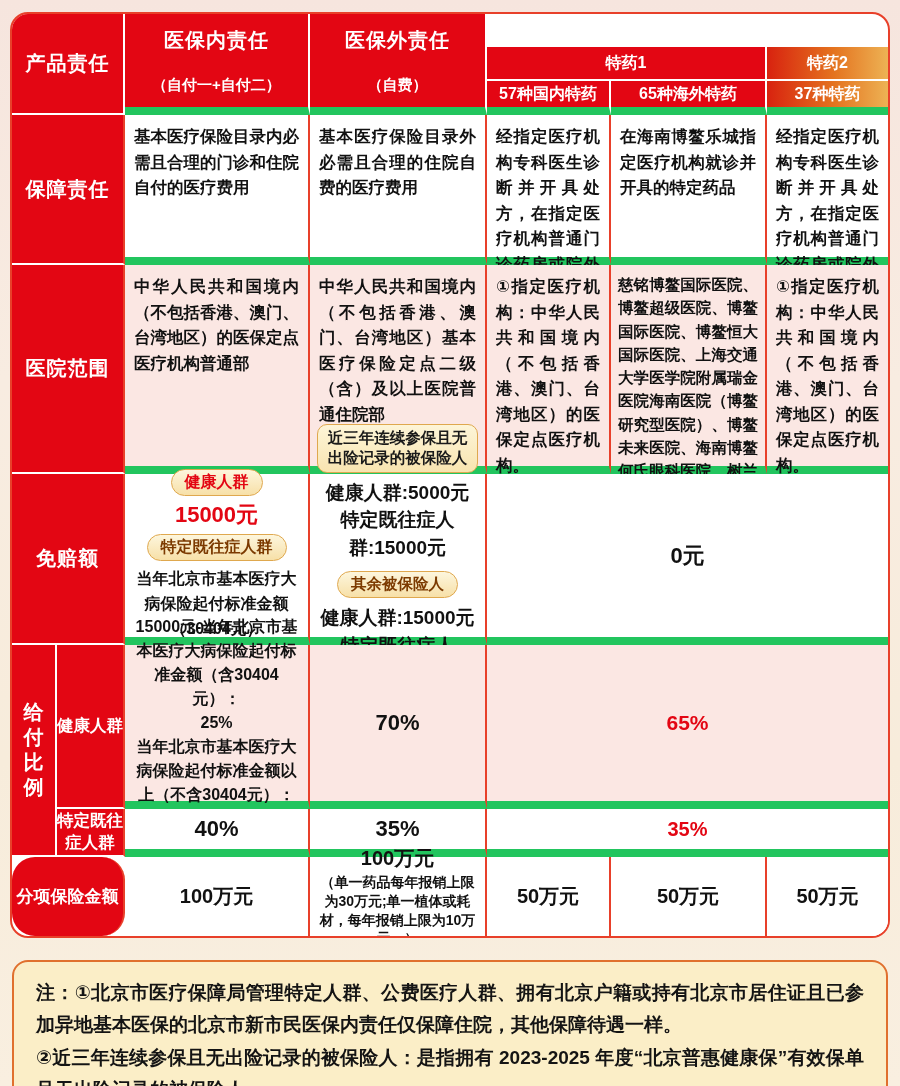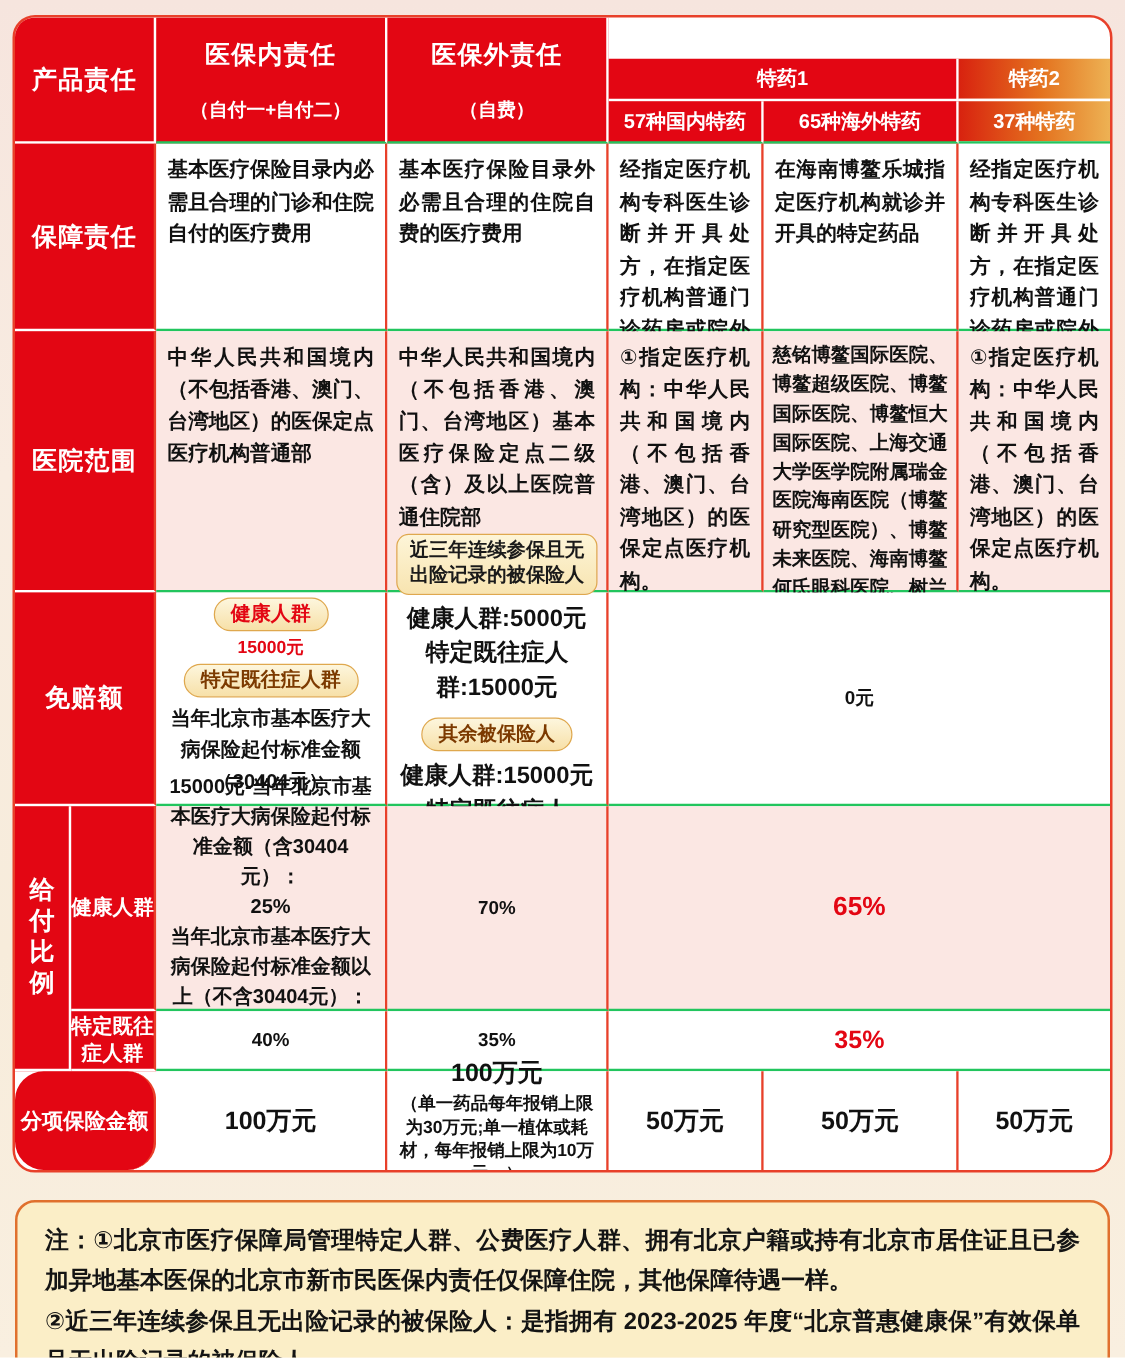--- a/index.html
+++ b/index.html
@@ -18,47 +18,47 @@
     background:#ffffff;
   }
   .cell { box-sizing:border-box; }
   .red   { background:#e30613; color:#fff; }
   .grad  { background:linear-gradient(90deg,#d8220f 0%,#e4731f 55%,#edb254 100%); color:#fff; }
   .gradband { background:linear-gradient(90deg,#e30613 0%,#e30613 68%,#e4731f 88%,#edb254 100%); color:#fff; }
   .pink  { background:#fbe7e3; }
   .white { background:#ffffff; }
 
   .br-red { border-right:2px solid #e8402a; }
-  .bb-red { border-bottom:2px solid #22c55e; }
+  .bb-red { border-bottom:8px solid #22c55e; }
   .br-w   { border-right:2px solid #ffffff; }
   .bb-w   { border-bottom:2px solid #ffffff; }
 
   .ctr { display:flex; flex-direction:column; align-items:center; justify-content:center; text-align:center; }
   .pre { white-space:pre-line; }
 
   .hd-main { font-size:20px; font-weight:bold; letter-spacing:1px; }
   .hd-sub  { font-size:15px; font-weight:bold; margin-top:22px; letter-spacing:0; }
   .hd-sm   { font-size:16px; font-weight:bold; }
 
   .lbl { font-size:20px; font-weight:bold; letter-spacing:1px; }
   .lbl-sm { font-size:16.5px; font-weight:bold; letter-spacing:0; }
   .vlbl { font-size:20px; font-weight:bold; line-height:1.25; }
 
   .body-txt { display:block; padding:9px 9px; font-size:16.5px; line-height:1.55; color:#111;
               text-align:justify; font-weight:600; }
   .body-txt-sm { font-size:15.5px; line-height:1.5; padding:8px 7px; }
 
-  .pct  { font-size:15px; color:#111; font-weight:600; }
+  .pct  { font-size:22px; color:#111; font-weight:600; }
   .pct-red { font-size:21px; color:#e30613; font-weight:bold; }
 
   .pill { display:inline-block; background:linear-gradient(180deg,#fdf6dd,#f7e0a8); border:1.5px solid #dfa84e;
           border-radius:999px; padding:2px 13px; font-size:16px; font-weight:bold; }
   .pill-red   { color:#e30613; }
   .pill-brown { color:#7c3a00; }
-  .amt-red { color:#e30613; font-size:14px; font-weight:bold; margin:4px 0 4px; }
+  .amt-red { color:#e30613; font-size:22px; font-weight:bold; margin:4px 0 4px; }
   .ded-txt { font-size:16px; font-weight:600; color:#111; line-height:1.55; margin-top:6px; padding:0 6px; }
 
   .box-badge { background:linear-gradient(180deg,#fdf5d8,#f8e4b0); border:1.5px solid #dfa84e; border-radius:10px;
                padding:3px 6px; font-size:15.5px; font-weight:bold; color:#1a1a1a; line-height:1.3;
                width:92%; text-align:center; }
   .ded-line { font-size:19px; font-weight:bold; color:#111; line-height:1.45; }
   .mt6 { margin-top:6px; } .mt10 { margin-top:10px; }
 
   .sum-main { font-size:20px; font-weight:600; color:#111; }
   .sum-sub  { font-size:14px; font-weight:600; color:#111; line-height:1.35; margin-top:1px; text-align:center; padding:0 4px; }

